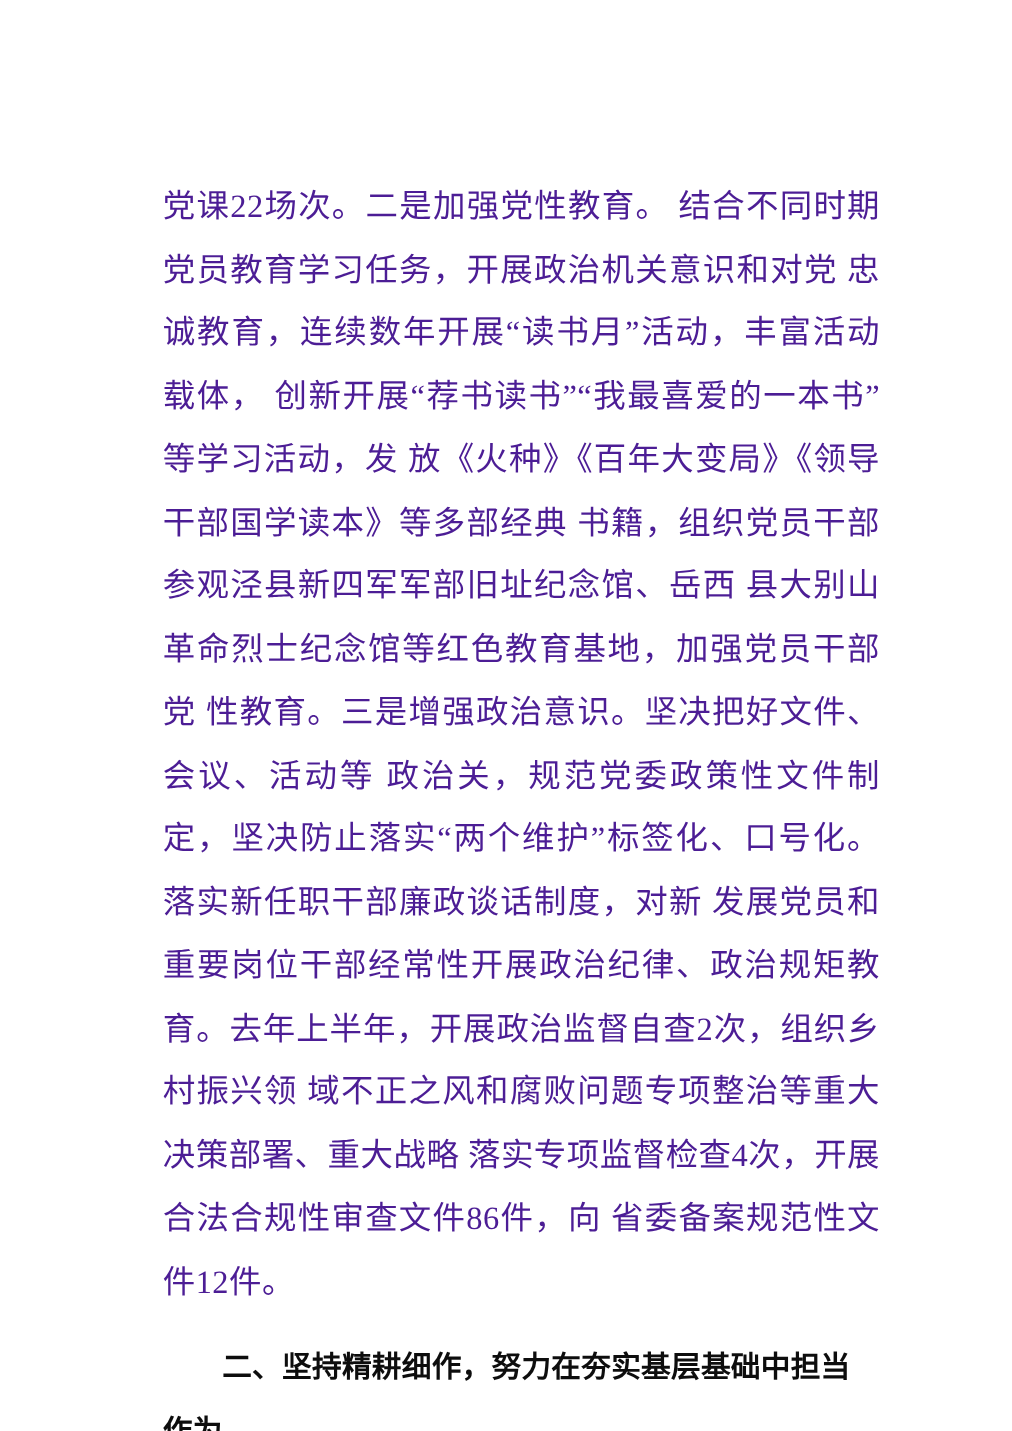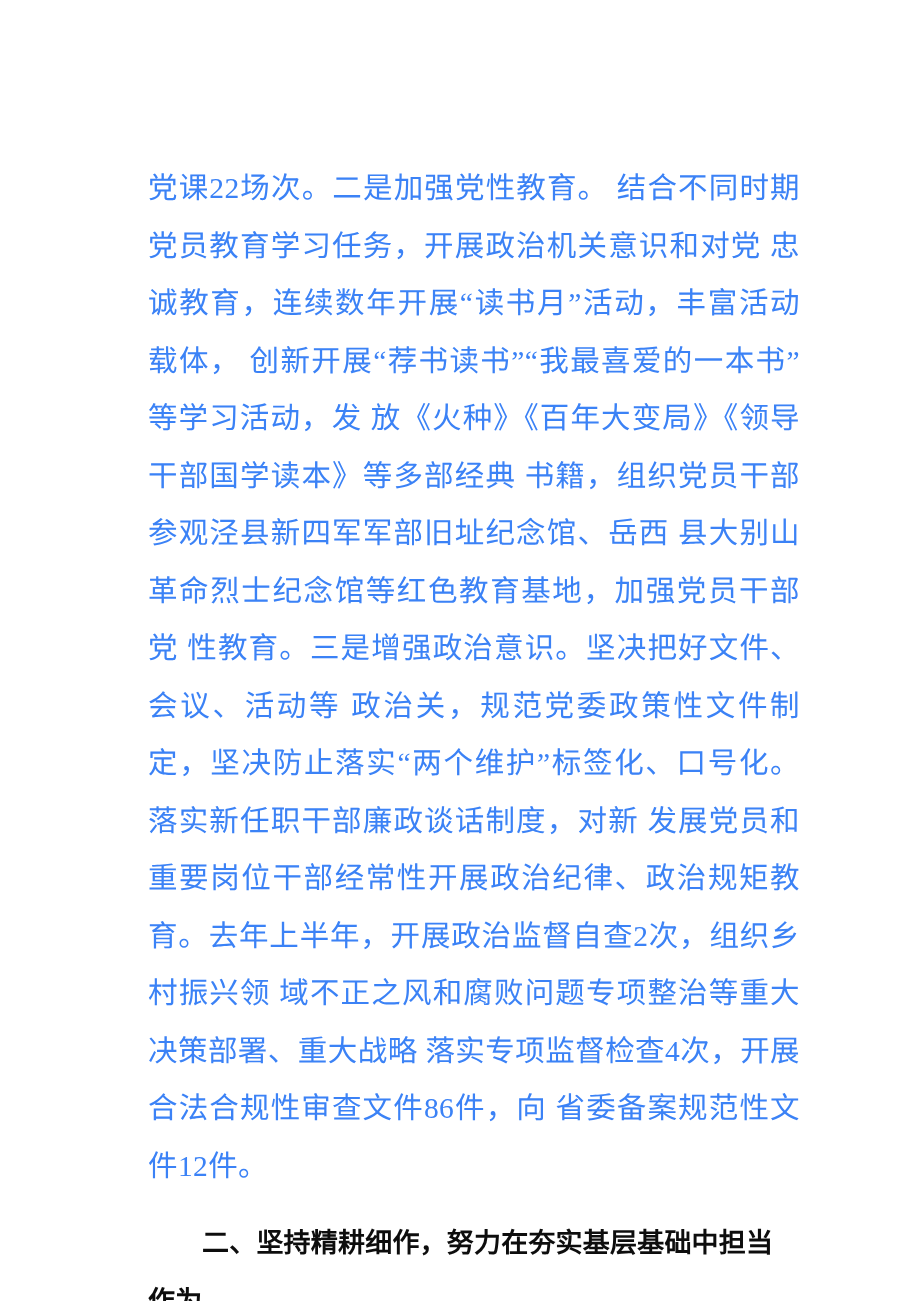--- a/index.html
+++ b/index.html
@@ -23,21 +23,21 @@
     position: absolute;
     left: 148px;
     top: 160px;
     width: 652px;
   }
   
   .para {
     font-family: "Liberation Serif", "DejaVu Serif", serif;
     font-size: 29.5px;
     line-height: 57.5px;
-    color: #3b82f6;
+    color: #4c1d95;
     text-align: justify;
     text-justify: inter-character;
     letter-spacing: 0.4px;
     margin: 0;
     white-space: pre-wrap;
     word-break: break-all;
   }
   .para.continued {
     text-indent: 0;
   }

